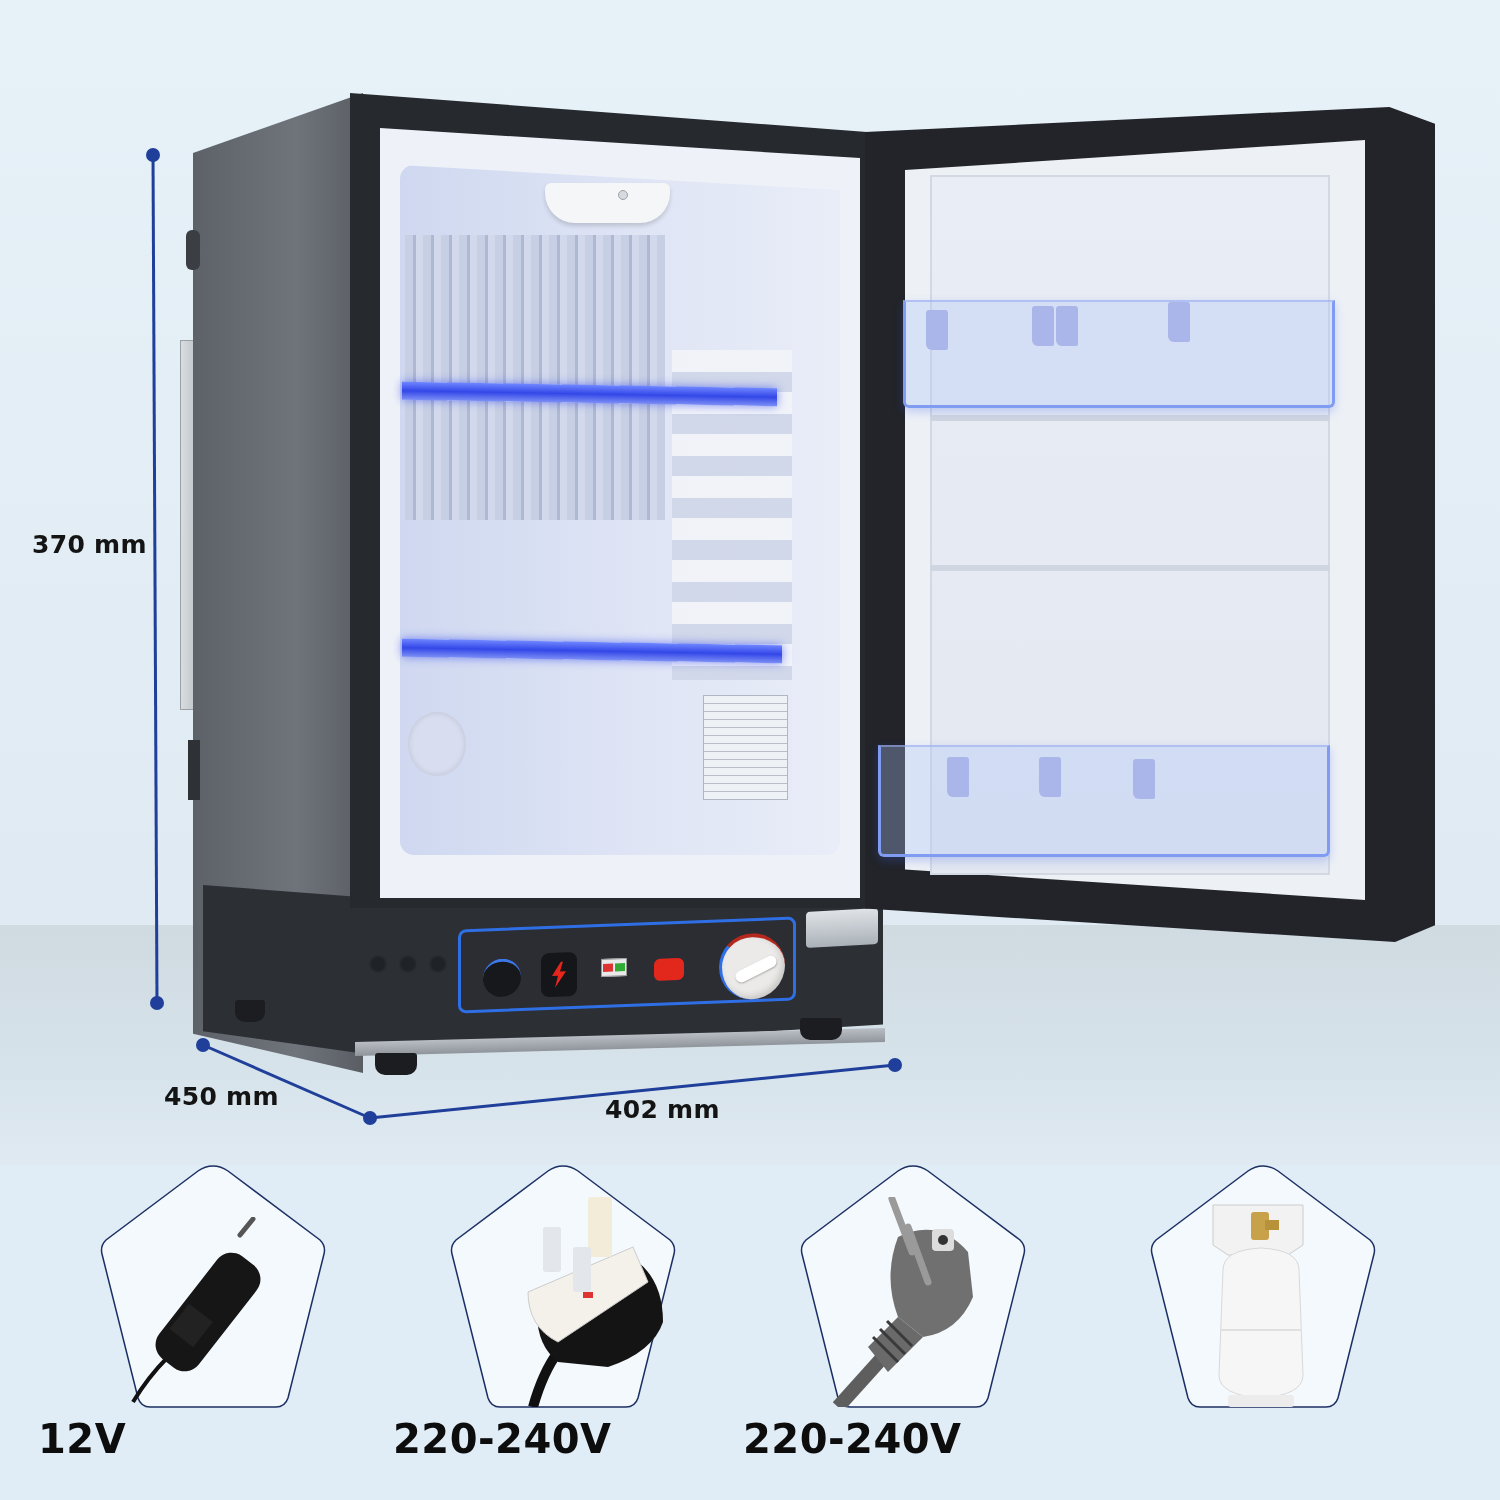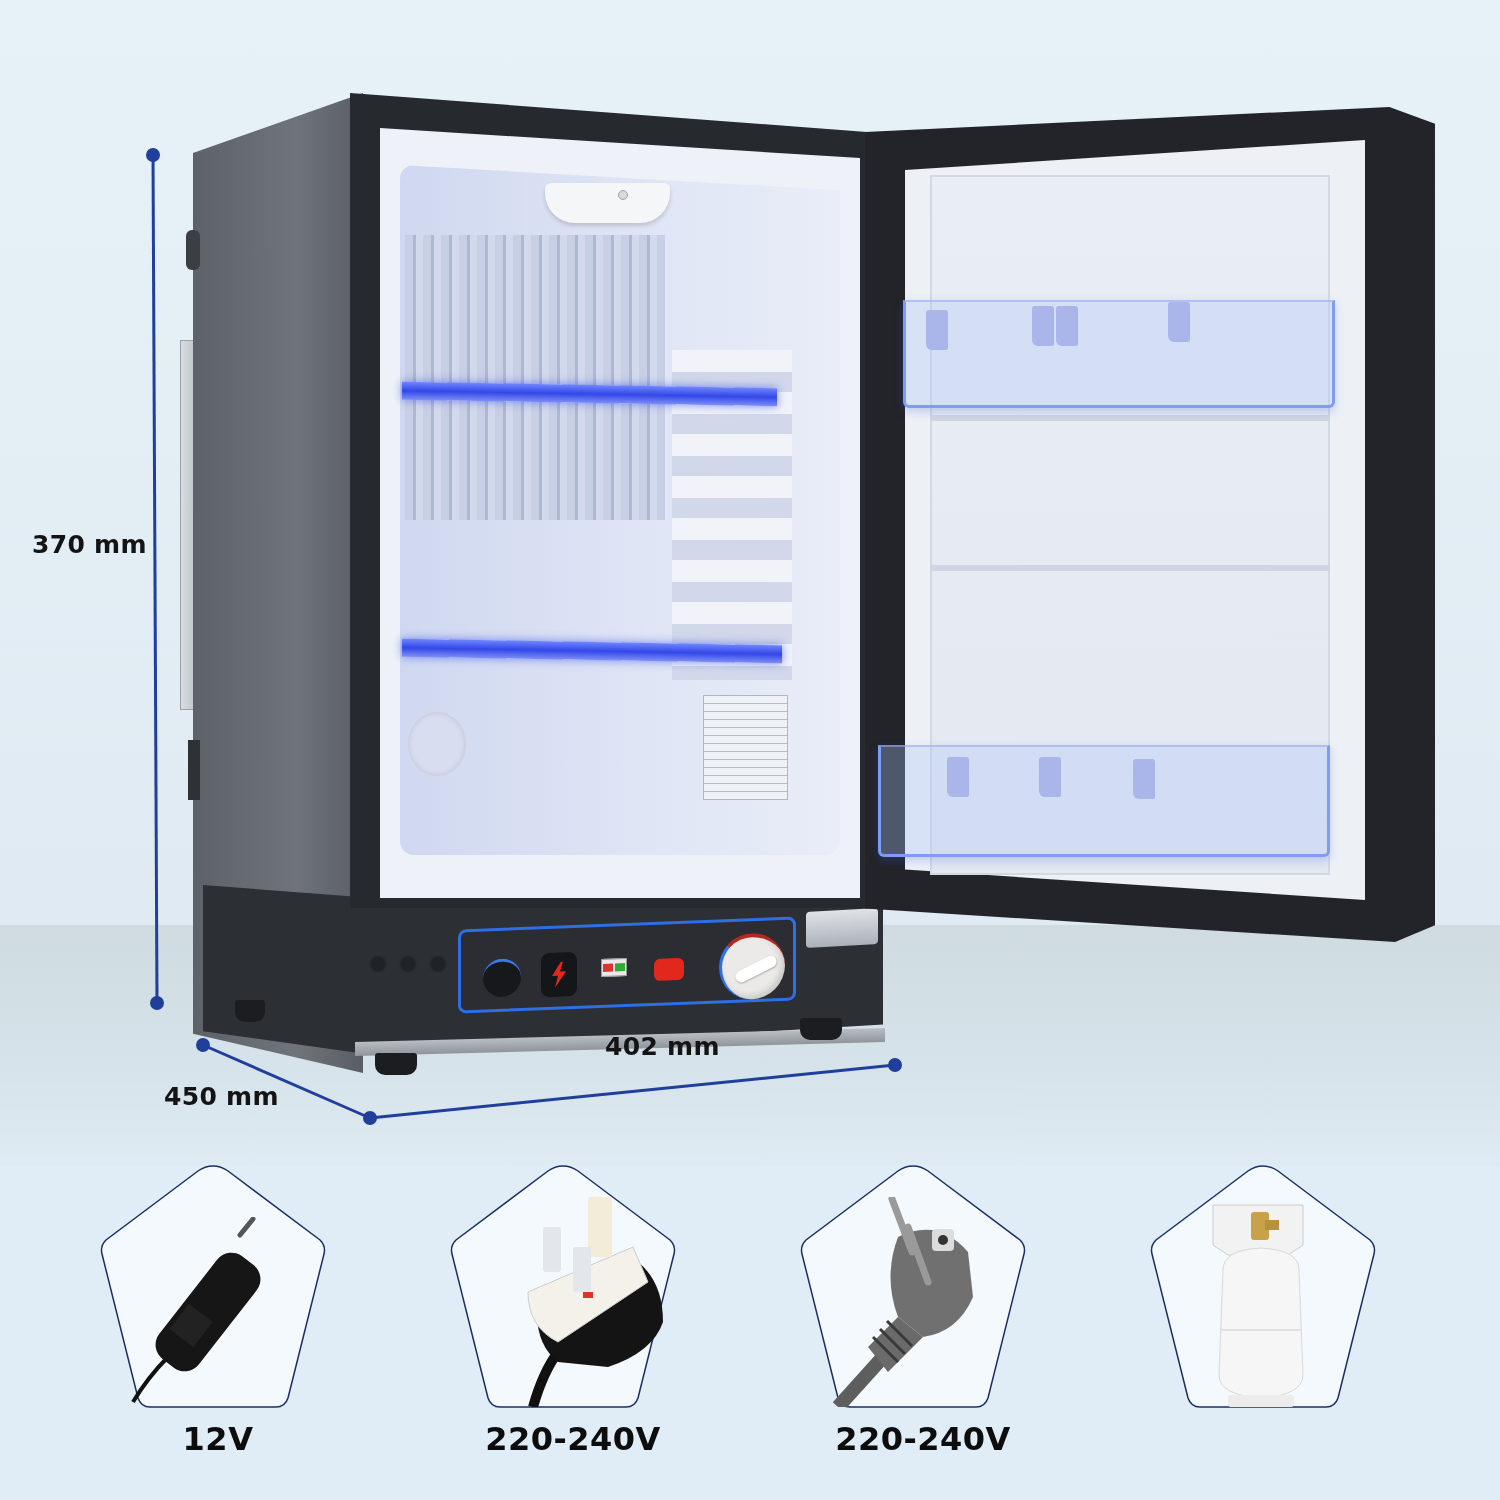--- a/index.html
+++ b/index.html
@@ -97,21 +97,21 @@
   .door-liner { position: absolute; left: 930px; top: 175px; width: 400px; height: 700px; background: linear-gradient(#e9edf5, #e3e8f1); border: 2px solid #d3d9e3; }
   .door-rib { position: absolute; left: 930px; height: 6px; width: 400px; background: #d0d6e1; }
   .bin { position: absolute; border: 3px solid #7f9bf2; border-top: 2px solid rgba(150,170,240,0.6); background: rgba(170,195,250,0.32); border-radius: 0 0 6px 6px; box-shadow: 0 4px 10px rgba(60,90,230,0.25); }
   .bin-1 { left: 903px; top: 300px; width: 432px; height: 108px; }
   .bin-2 { left: 878px; top: 745px; width: 452px; height: 112px; }
   .clip { position: absolute; width: 22px; height: 40px; background: #aab5ea; border-radius: 3px 3px 2px 6px; }
 
   
   .pent-wrap { position: absolute; top: 1162px; width: 240px; height: 250px; }
   .pent-wrap svg.pent { position: absolute; left: 0; top: 0; }
-  .option-label { position: absolute; top: 1420px; width: 360px; text-align: center; font-weight: bold; font-size: 32px; letter-spacing: 0.5px; color: #0d0d0d; line-height: 38px; }
+  .option-label { position: absolute; top: 1420px; width: 360px; font-weight: bold; font-size: 40px; letter-spacing: 0.5px; color: #0d0d0d; line-height: 38px; }
 </style>
 </head>
 <body>
 
 <div class="wall"></div>
 <div class="floor"></div>
 <div class="lower-bg"></div>
 
 <div class="fridge">
   <div class="side-bracket"></div>
@@ -184,21 +184,21 @@
   <circle cx="157" cy="1003" r="7" fill="#1f3f9a"></circle>
   <line x1="203" y1="1045" x2="370" y2="1118" stroke="#1f3f9a" stroke-width="3"></line>
   <circle cx="203" cy="1045" r="7" fill="#1f3f9a"></circle>
   <line x1="370" y1="1118" x2="895" y2="1065" stroke="#1f3f9a" stroke-width="3"></line>
   <circle cx="370" cy="1118" r="7" fill="#1f3f9a"></circle>
   <circle cx="895" cy="1065" r="7" fill="#1f3f9a"></circle>
 </svg>
 
 <div class="dim-label" style="left:32px;top:530px">370 mm</div>
 <div class="dim-label" style="left:164px;top:1082px">450 mm</div>
-<div class="dim-label" style="left:605px;top:1032px">402 mm</div>
+<div class="dim-label" style="left:605px;top:1095px">402 mm</div>
 
 <div class="pent-wrap" style="left:98px">
   <svg class="pent" width="230" height="250" viewBox="0 0 230 250">
     <path d="M115 4 Q123 4 130 9 L222 78 Q228 84 226 92 L190 236 Q187 245 178 245 L52 245 Q43 245 40 236 L4 92 Q2 84 8 78 L100 9 Q107 4 115 4 Z" fill="#f4f9fd" stroke="#1b2f63" stroke-width="1.5"></path>
   </svg>
   <svg style="position:absolute;left:30px;top:55px" width="180" height="190" viewBox="0 0 180 190">
     <path d="M5 185 Q20 160 40 140" stroke="#111" stroke-width="4" fill="none"></path>
     <rect x="55" y="30" width="50" height="130" rx="18" fill="#161616" transform="rotate(38 80 95)"></rect>
     <rect x="60" y="100" width="30" height="32" fill="#222" transform="rotate(38 80 95)"></rect>
     <line x1="112" y1="18" x2="125" y2="2" stroke="#555" stroke-width="5" stroke-linecap="round"></line>

